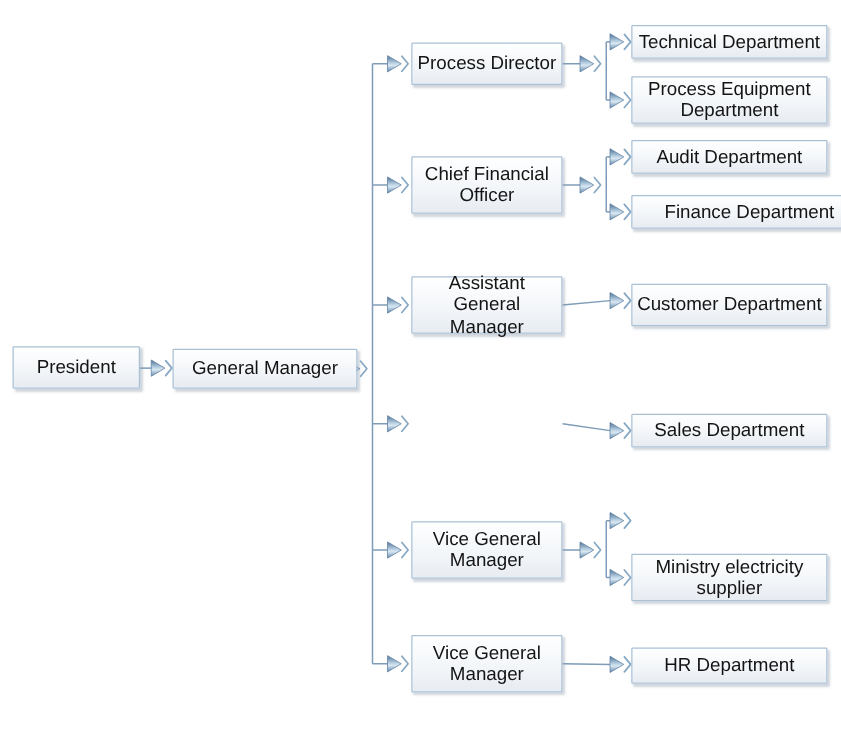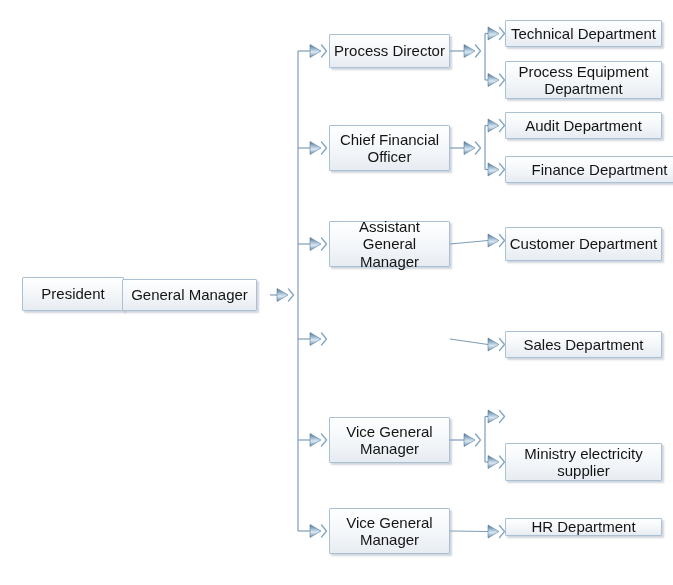--- a/index.html
+++ b/index.html
@@ -144,24 +144,24 @@
       <line class="cl" x1="485" y1="462" x2="488" y2="462"></line>
       <use href="#arr" transform="translate(505,462)"></use>
     </g>
 
     <g>
       <line class="cl" x1="450" y1="531" x2="488" y2="531.5"></line>
       <use href="#arr" transform="translate(505,531.5)"></use>
     </g>
   </svg>
 
-  <div class="node" style="left:22px; top:277px; width:102px; height:34px">
+  <div class="node" style="left:10px; top:277px; width:102px; height:34px">
     <span>President</span>
   </div>
-  <div class="node" style="left:122px; top:279px; width:135px; height:32px">
+  <div class="node" style="left:138px; top:279px; width:148px; height:32px">
     <span>General Manager</span>
   </div>
 
   <div class="node" style="left:329px; top:34px; width:121px; height:34px">
     <span>Process Director</span>
   </div>
   <div class="node" style="left:329px; top:125px; width:121px; height:46px">
     <span>Chief Financial Officer</span>
   </div>
   <div class="node" style="left:329px; top:221px; width:121px; height:46px">
@@ -188,17 +188,17 @@
   </div>
   <div class="node" style="left:505px; top:227px; width:157px; height:34px">
     <span>Customer Department</span>
   </div>
   <div class="node" style="left:505px; top:331px; width:157px; height:27px">
     <span>Sales Department</span>
   </div>
   <div class="node" style="left:505px; top:443px; width:157px; height:38px">
     <span>Ministry electricity supplier</span>
   </div>
-  <div class="node" style="left:505px; top:518px; width:157px; height:18px">
+  <div class="node" style="left:505px; top:518px; width:157px; height:29px">
     <span>HR Department</span>
   </div>
 
 </div>
 
 </body></html>

